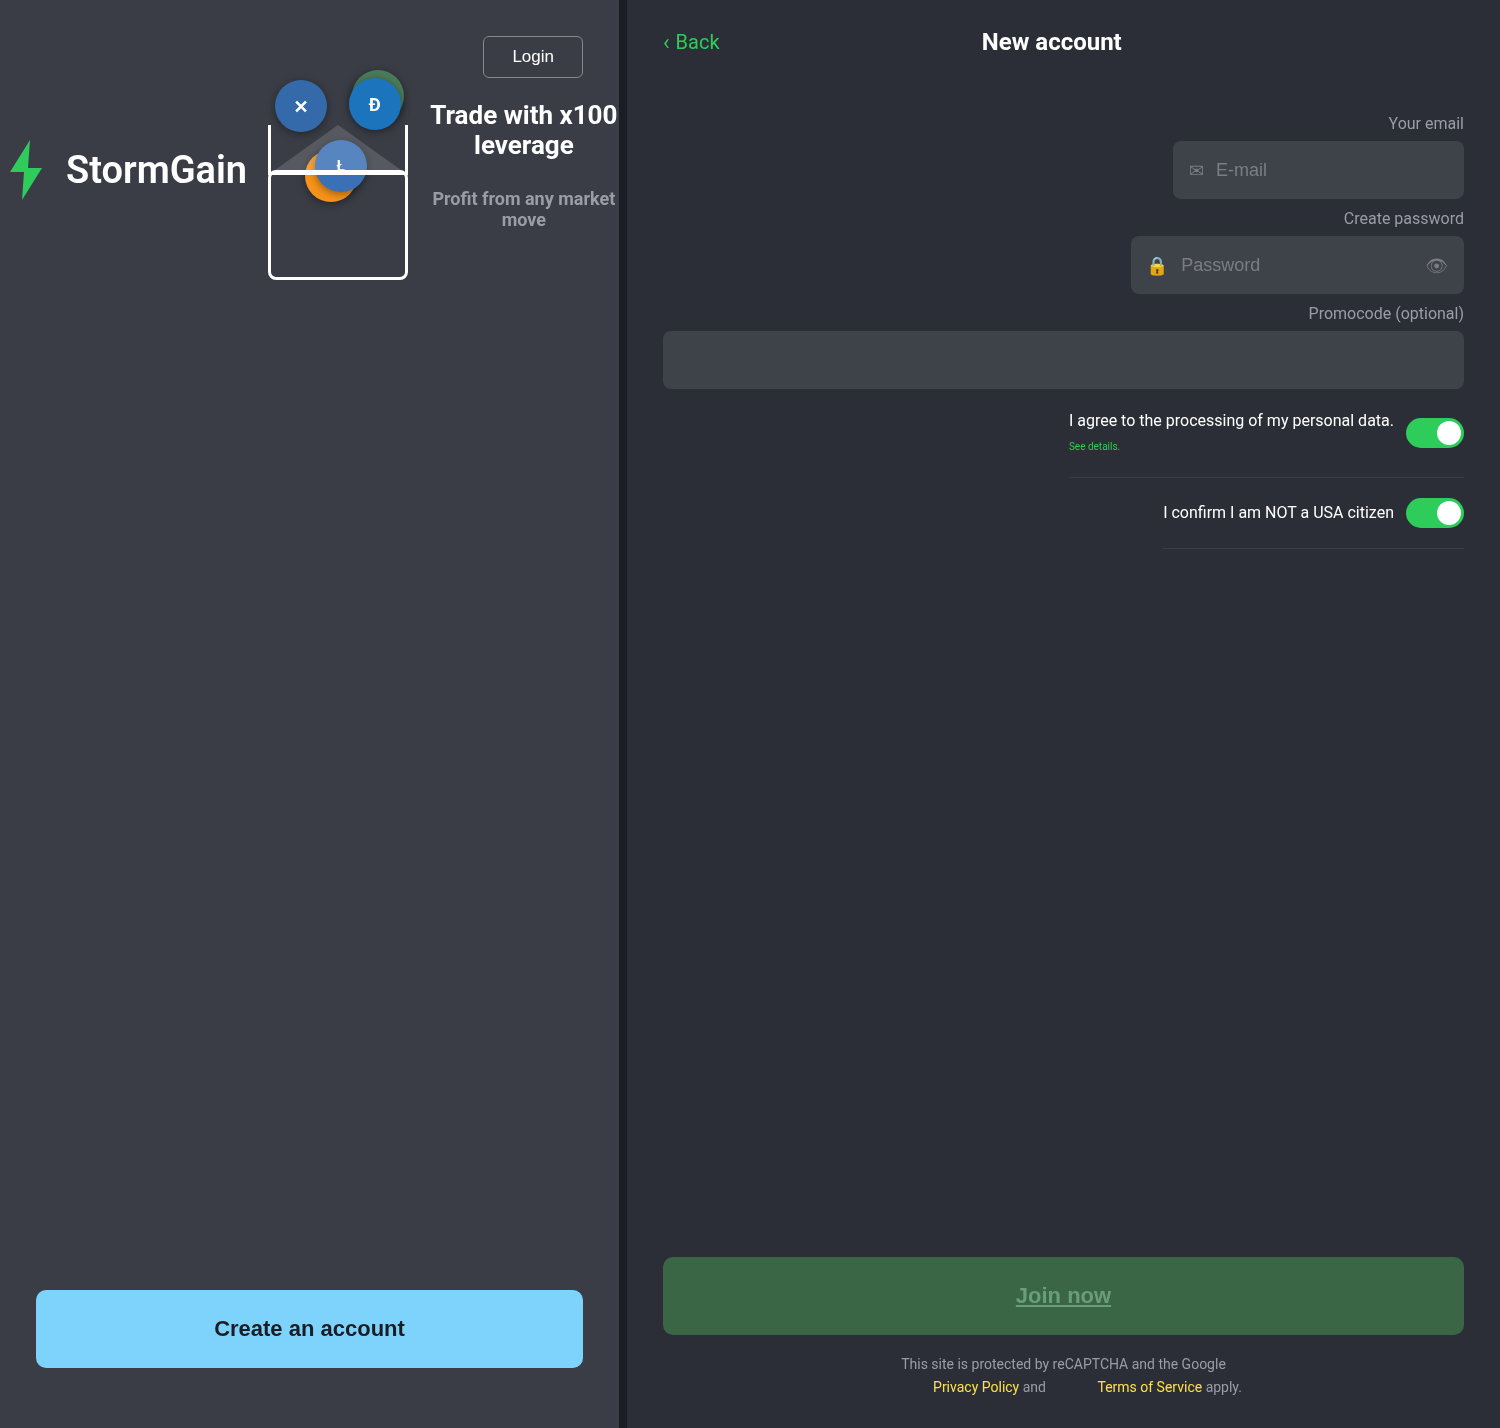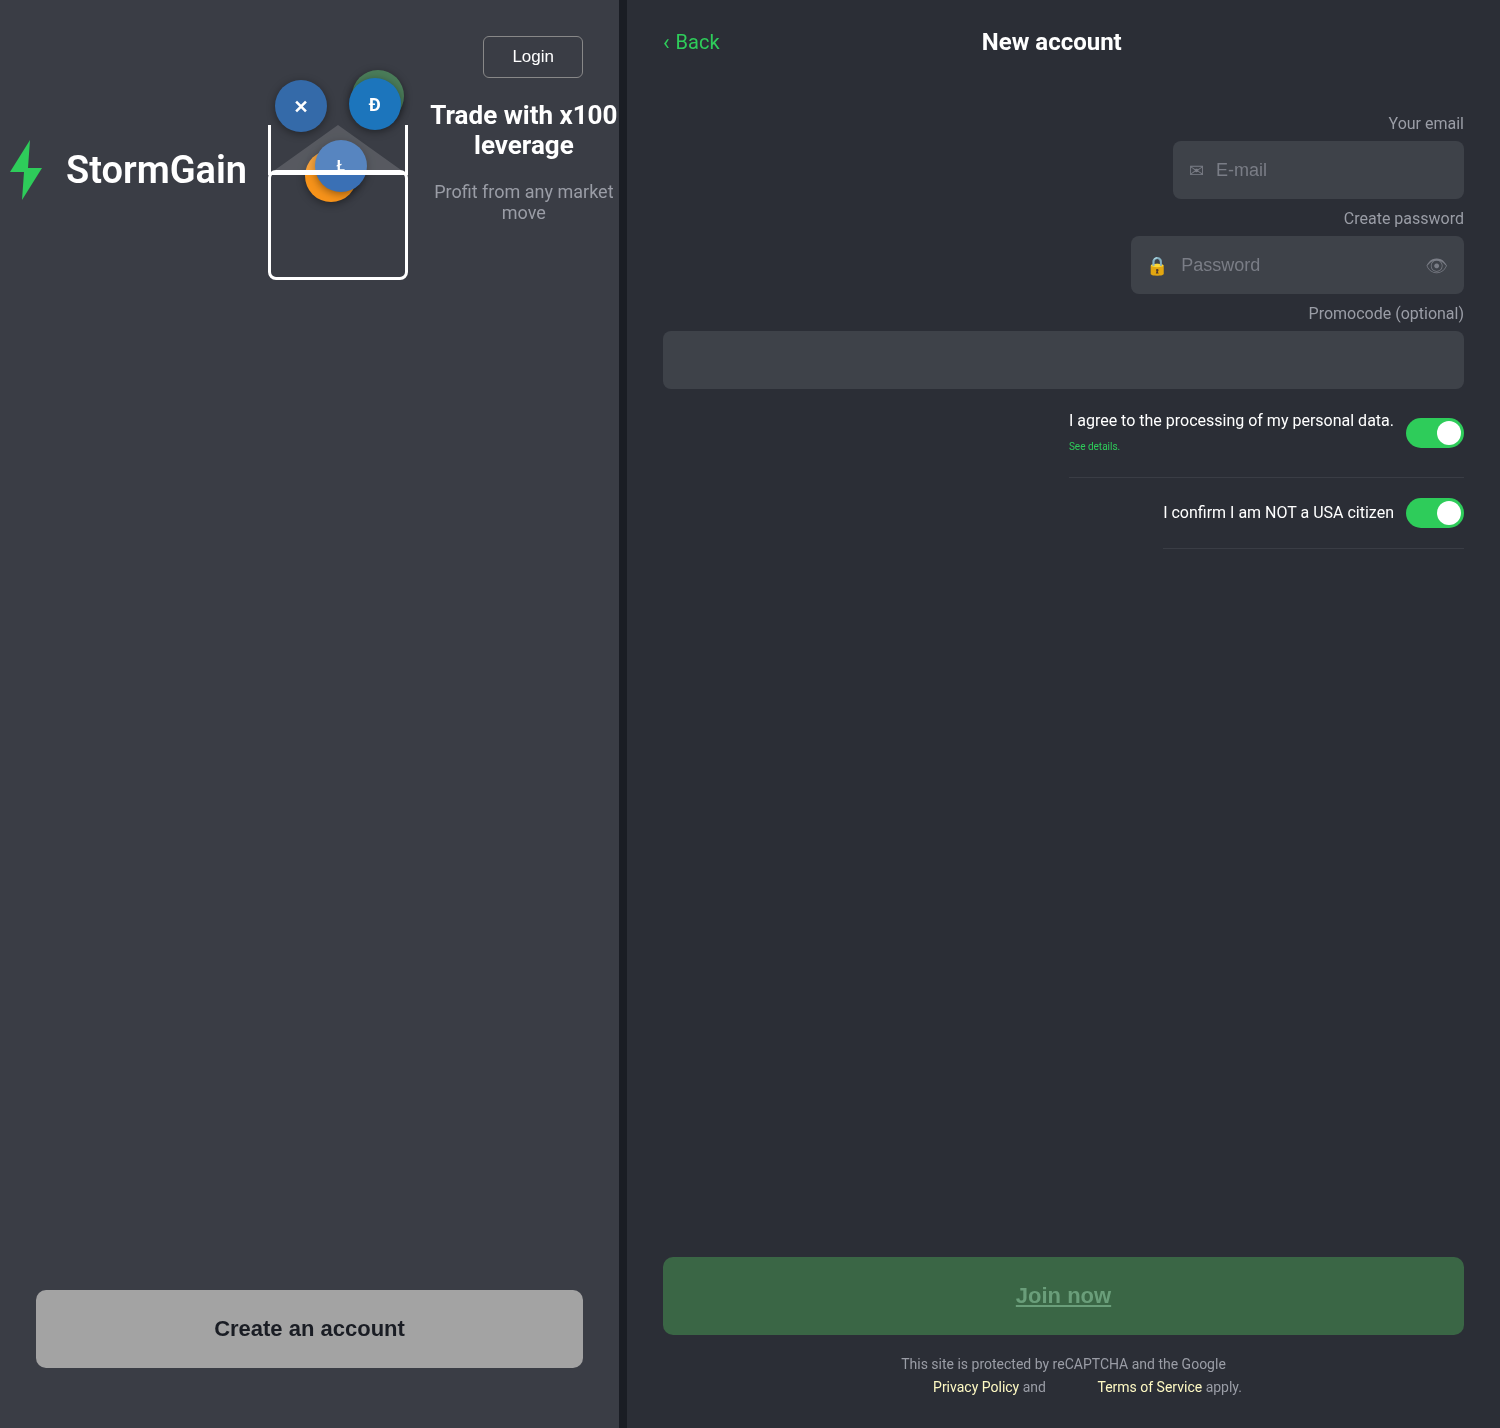--- a/index.html
+++ b/index.html
@@ -134,31 +134,32 @@
     }
 
     .tagline-main {
       font-size: 26px;
       font-weight: 700;
       color: #fff;
       margin-top: 20px;
     }
 
     .tagline-sub {
-      margin-top: 21px;
+      margin-top: 28px;
       font-size: 18px;
       color: #9a9da6;
+      font-weight: bold;
     }
 
     .create-account-btn {
       position: absolute;
       bottom: 60px;
       left: 36px;
       right: 36px;
-      background: #a3a3a3;
+      background: #7dd3fc;
       color: #1a1d24;
       border: none;
       border-radius: 10px;
       padding: 26px;
       font-size: 22px;
       font-weight: 700;
       cursor: pointer;
     }
 
     
@@ -332,21 +333,21 @@
     }
 
     .recaptcha-text {
       text-align: center;
       color: #9a9da6;
       font-size: 14px;
       line-height: 1.6;
     }
 
     .recaptcha-link {
-      color: #fef9c3;
+      color: #fde047;
       cursor: pointer;
       padding-left: 48px;
     }
 
     
     .bolt-svg {
       fill: #2ecc5a;
     }
   </style>
 </head>

